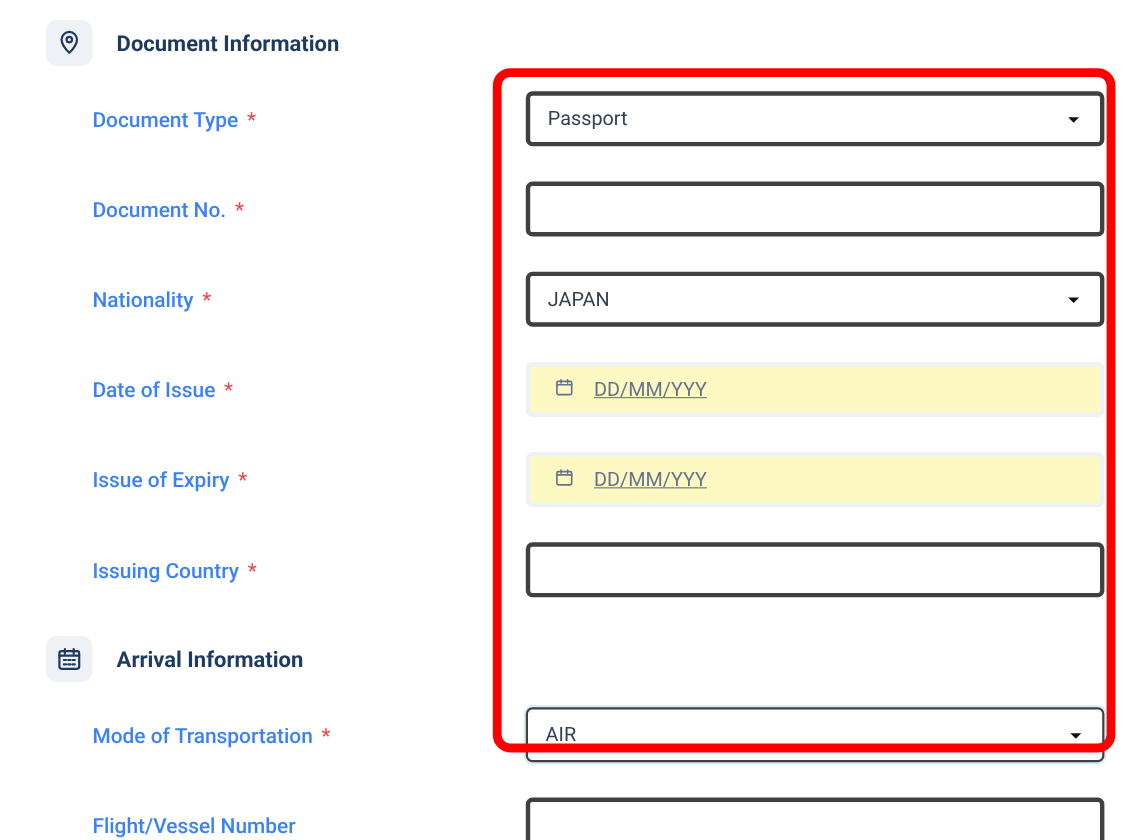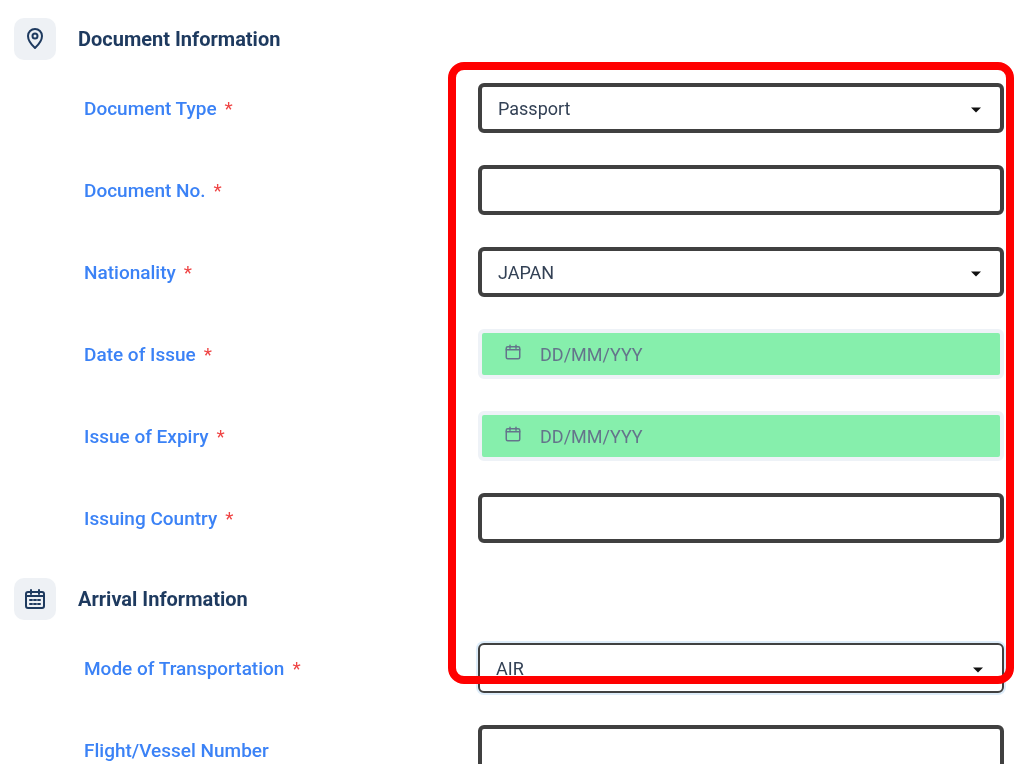--- a/index.html
+++ b/index.html
@@ -10,20 +10,21 @@
     width: 1024px;
     height: 764px;
     position: relative;
     padding: 18px 14px;
   }
   .section-header {
     display: flex;
     align-items: center;
     gap: 22px;
     margin-bottom: 22px;
+    margin-left: 28px;
   }
   .section-icon-box {
     width: 42px;
     height: 42px;
     background: #eef1f5;
     border-radius: 10px;
     display: flex;
     align-items: center;
     justify-content: center;
     flex-shrink: 0;
@@ -71,25 +72,26 @@
     background: #fff;
     position: relative;
   }
   .select-box .caret {
     position: absolute;
     right: 18px;
     top: 50%;
     transform: translateY(-50%);
   }
   .date-box {
-    background: #86efac;
+    background: #fef9c3;
     border-color: #eef2f7;
     color: #64748b;
     gap: 18px;
     padding-left: 22px;
+    text-decoration: underline;
   }
   .date-placeholder { color: #64748b; font-size: 18px; }
   .select-box.focused {
     border: 2px solid #404040;
     box-shadow: 0 0 0 2px rgba(157,200,239,0.35);
   }
   .highlight-box {
     position: absolute;
     border: 8px solid #ff0000;
     border-radius: 16px;

